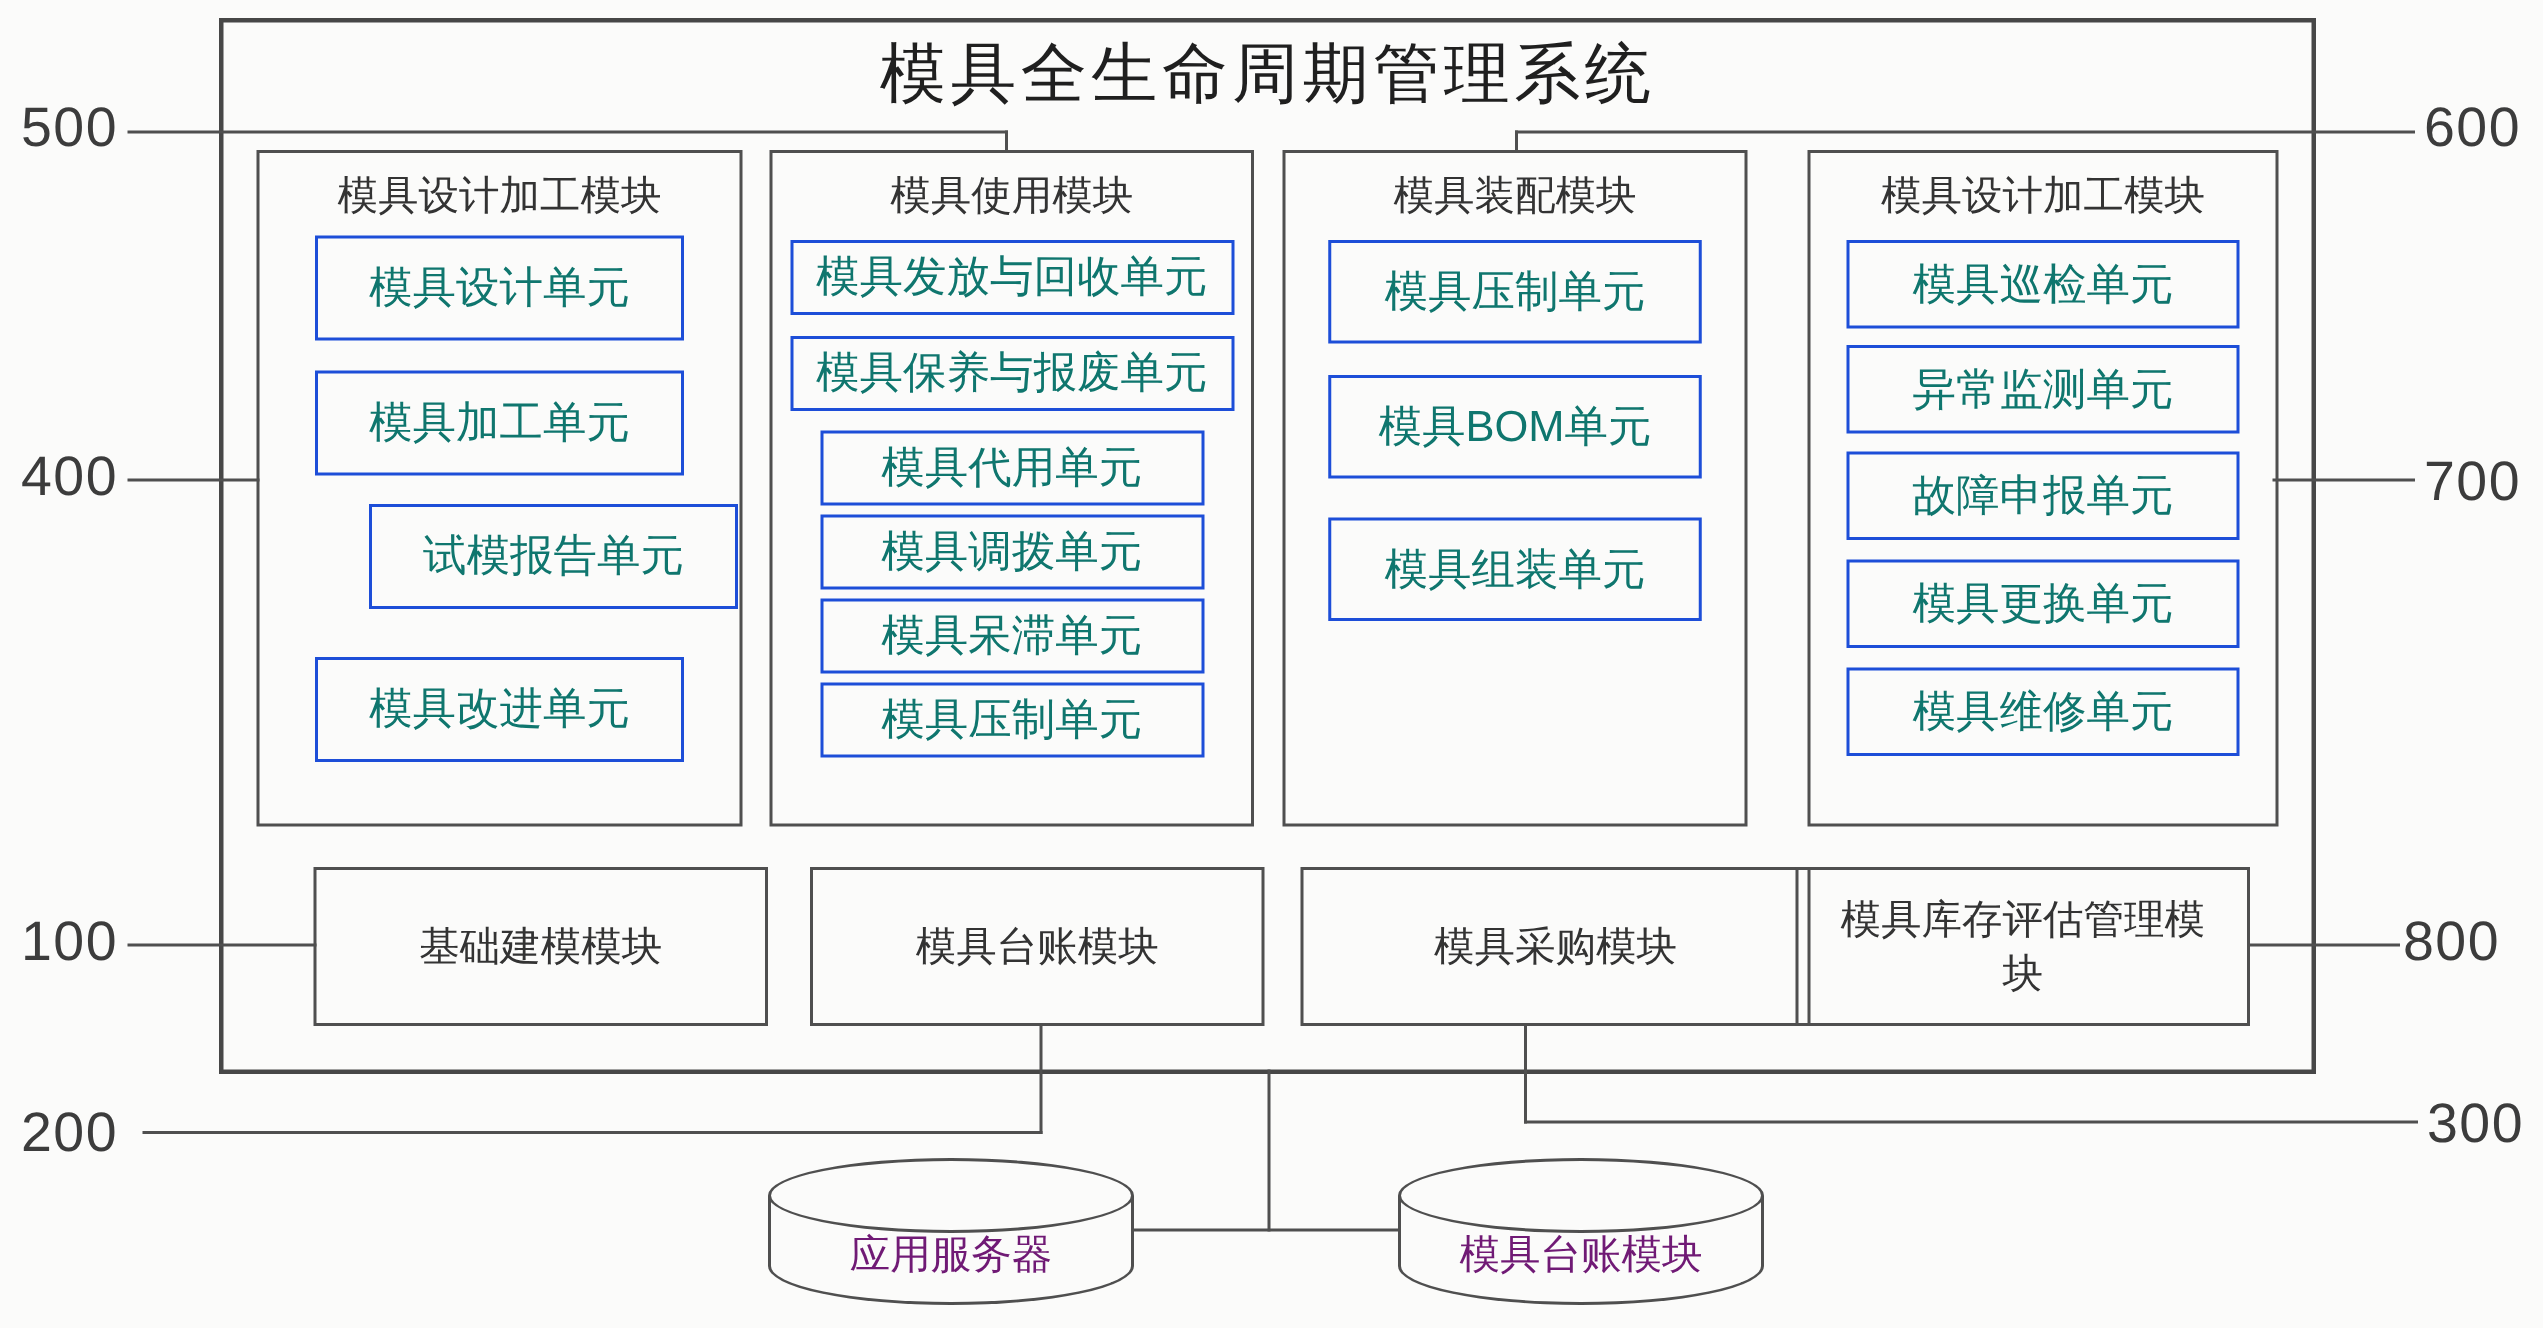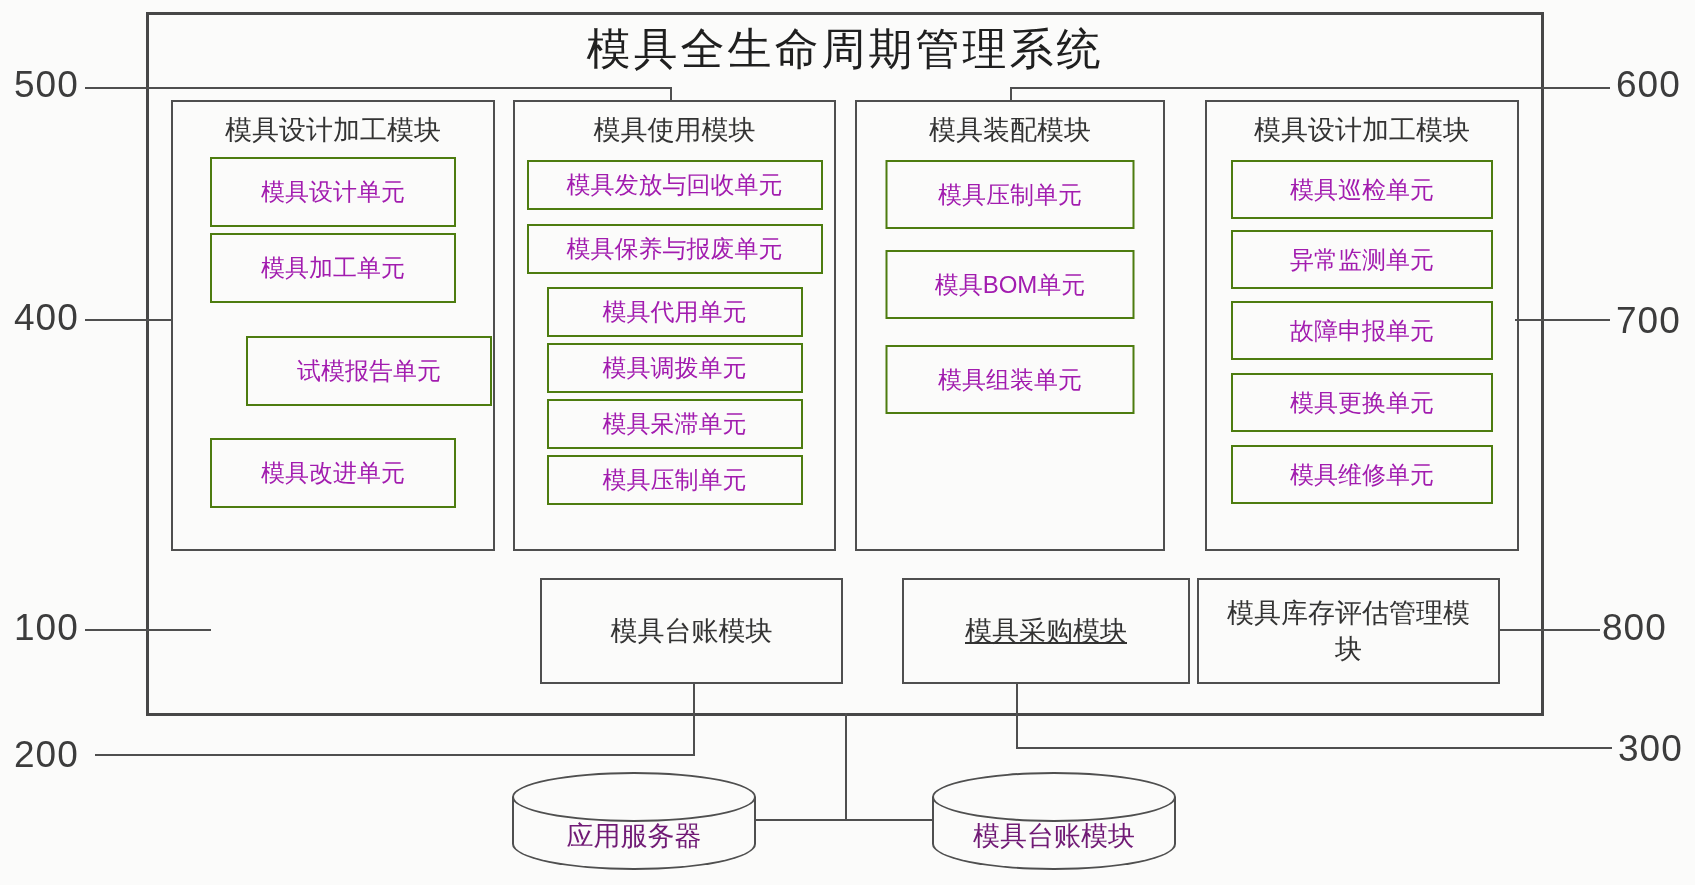--- a/index.html
+++ b/index.html
@@ -48,26 +48,26 @@
     position: absolute;
     left: 0; right: 0; top: 10px;
     text-align: center;
     font-size: 27px;
     color: #333;
   }
   .unit {
     position: absolute;
     left: 50%;
     transform: translateX(-50%);
-    border: 2px solid #4d7c0f;
+    border: 2px solid #1d4ed8;
     display: flex;
     align-items: center;
     justify-content: center;
-    font-size: 24px;
-    color: #a21caf;
+    font-size: 29px;
+    color: #0f766e;
     white-space: nowrap;
   }
   .bottom-module {
     position: absolute;
     top: 578px; height: 106px;
     border: 2px solid #4f4f4f;
     display: flex;
     align-items: center;
     justify-content: center;
     text-align: center;
@@ -135,21 +135,21 @@
   <div class="hline" style="left:95px; top:754px; width:600px;"></div>
   <div class="vline" style="left:693px; top:684px; height:72px;"></div>
   <div class="hline" style="left:1016px; top:747px; width:596px;"></div>
   <div class="vline" style="left:1016px; top:684px; height:65px;"></div>
   <div class="vline" style="left:845px; top:713px; height:108px;"></div>
   <div class="hline" style="left:756px; top:819px; width:178px;"></div>
 
   <div class="col-box" style="left:171px; width:320px;">
     <div class="col-header">模具设计加工模块</div>
     <div class="unit" style="top:55px; height:66px; width:242px;">模具设计单元</div>
-    <div class="unit" style="top:131px; height:66px; width:242px;">模具加工单元</div>
+    <div class="unit" style="top:145px; height:66px; width:242px;">模具加工单元</div>
     <div class="unit" style="top:234px; height:66px; width:242px;margin-left:36px;">试模报告单元</div>
     <div class="unit" style="top:336px; height:66px; width:242px;">模具改进单元</div>
   </div>
 
   <div class="col-box" style="left:513px; width:319px;">
     <div class="col-header">模具使用模块</div>
     <div class="unit" style="top:58px; height:46px; width:292px;">模具发放与回收单元</div>
     <div class="unit" style="top:122px; height:46px; width:292px;">模具保养与报废单元</div>
     <div class="unit" style="top:185px; height:46px; width:252px;">模具代用单元</div>
     <div class="unit" style="top:241px; height:46px; width:252px;">模具调拨单元</div>
@@ -166,22 +166,23 @@
 
   <div class="col-box" style="left:1205px; width:310px;">
     <div class="col-header">模具设计加工模块</div>
     <div class="unit" style="top:58px; height:55px; width:258px;">模具巡检单元</div>
     <div class="unit" style="top:128px; height:55px; width:258px;">异常监测单元</div>
     <div class="unit" style="top:199px; height:55px; width:258px;">故障申报单元</div>
     <div class="unit" style="top:271px; height:55px; width:258px;">模具更换单元</div>
     <div class="unit" style="top:343px; height:55px; width:258px;">模具维修单元</div>
   </div>
 
+  <div class="bottom-module" style="left:209px; width:303px;">基础建模模块</div>
   <div class="bottom-module" style="left:540px; width:303px;">模具台账模块</div>
-  <div class="bottom-module" style="left:902px; width:288px;text-decoration:underline;">模具采购模块</div>
+  <div class="bottom-module" style="left:867px; width:340px;">模具采购模块</div>
   <div class="bottom-module" style="left:1197px; width:303px;">模具库存评估管理模块</div>
 
   <div class="cylinder" style="left:512px;">
     <div class="cyl-top"></div>
     <div class="cyl-body"></div>
     <div class="cyl-label">应用服务器</div>
   </div>
   <div class="cylinder" style="left:932px;">
     <div class="cyl-top"></div>
     <div class="cyl-body"></div>

